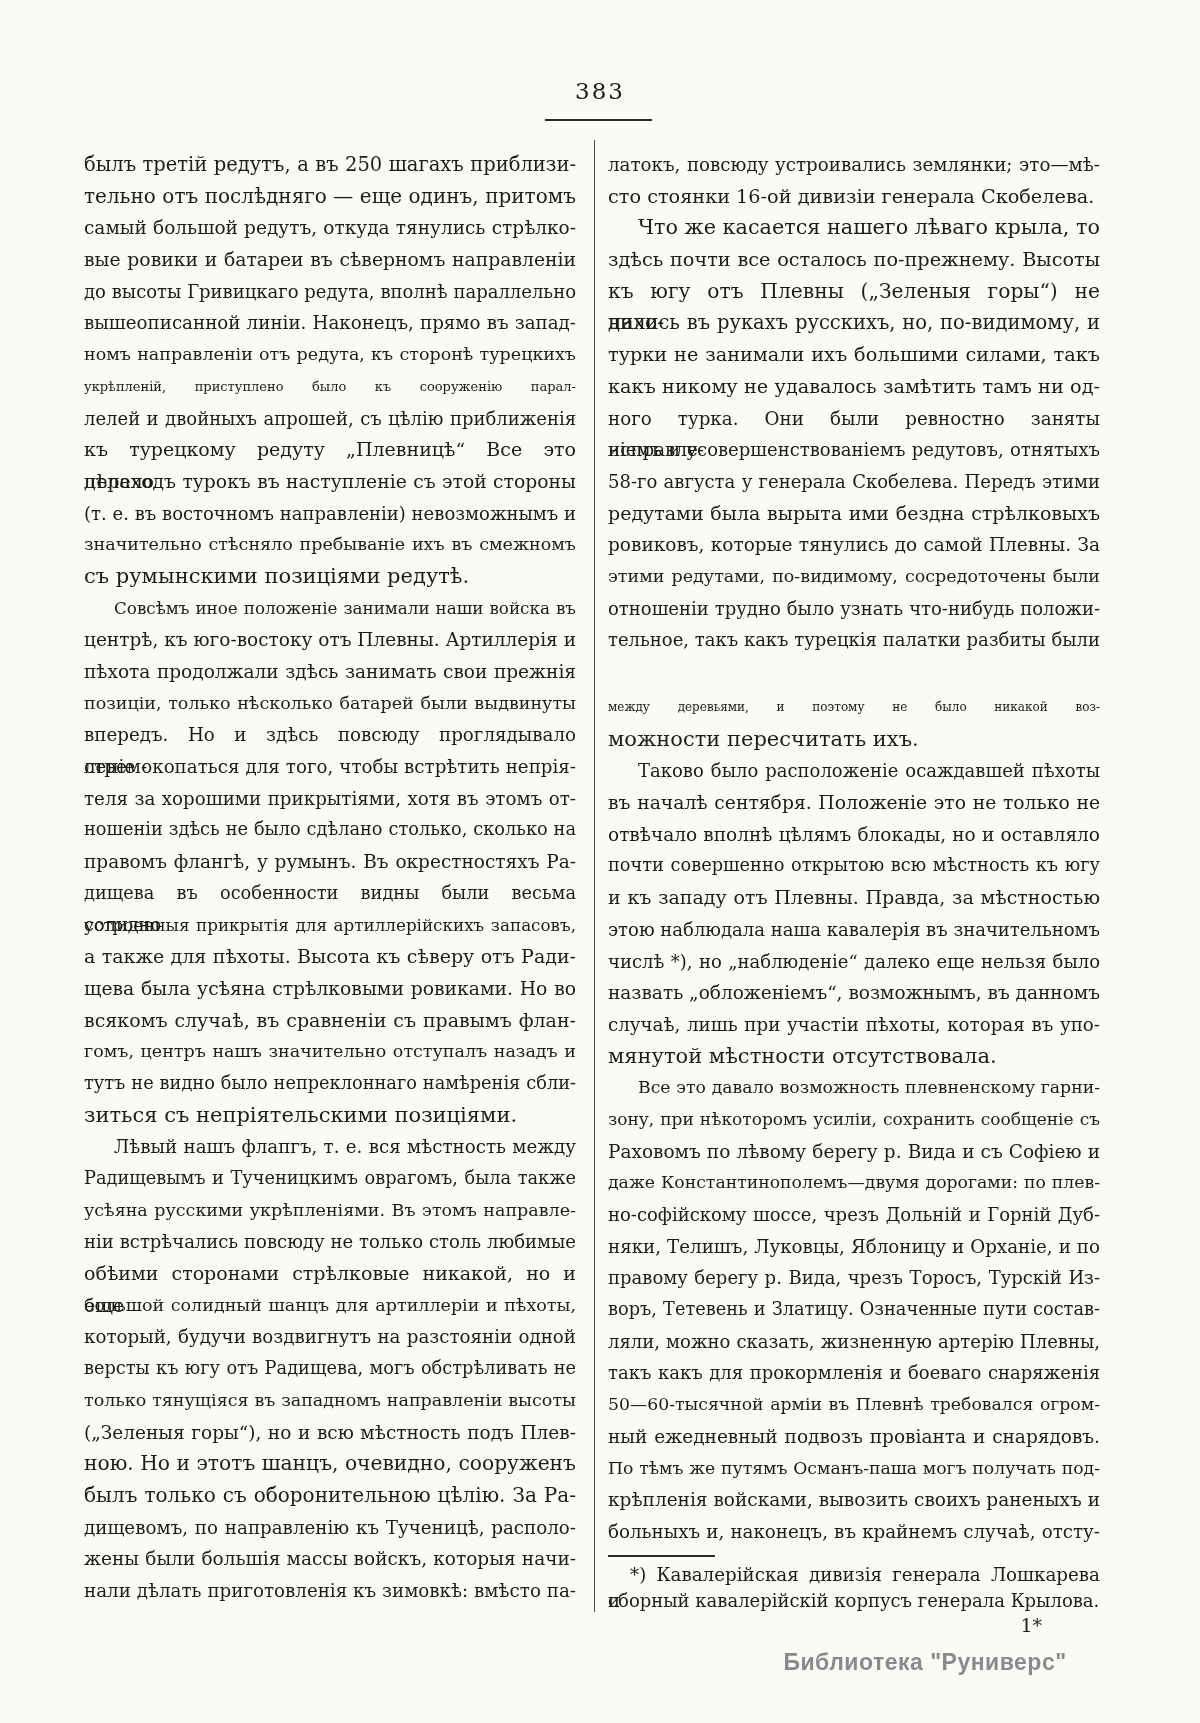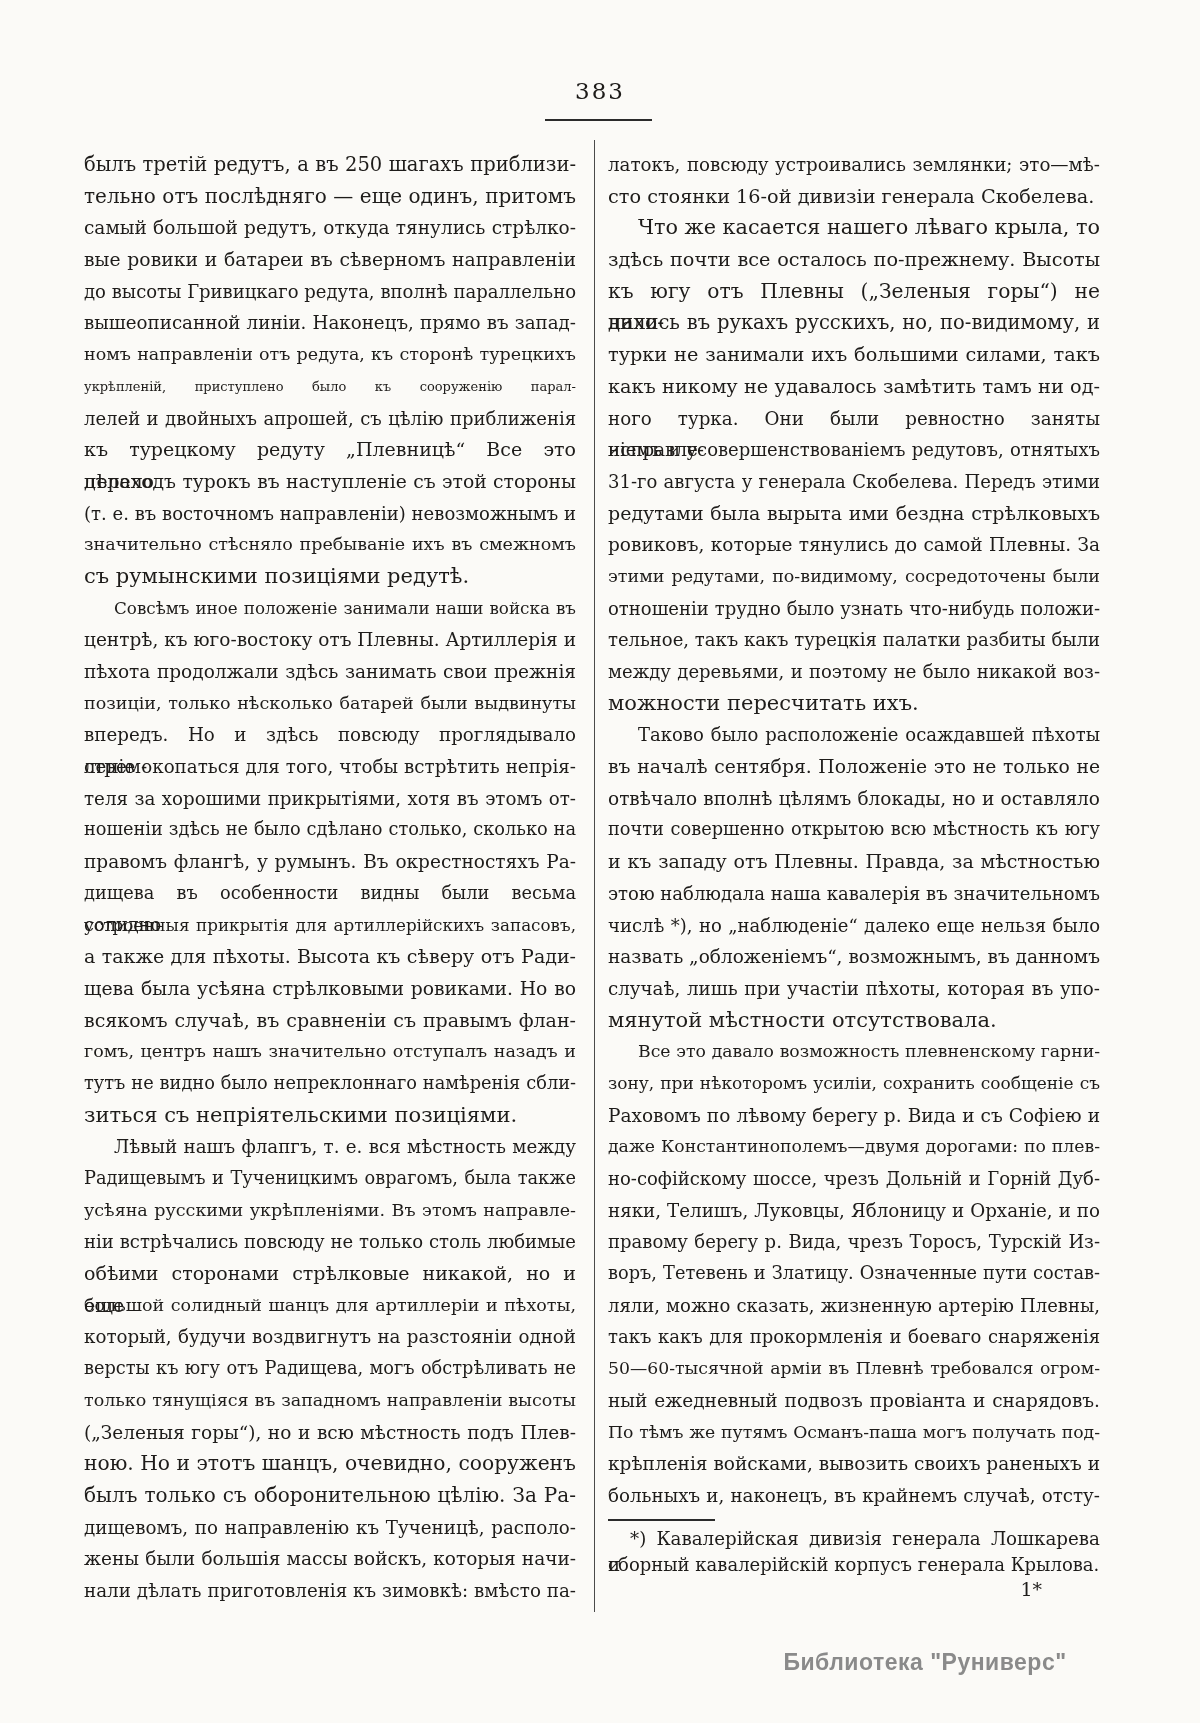--- a/index.html
+++ b/index.html
@@ -109,27 +109,27 @@
         <div class="line" style="font-size: 18.25px;">латокъ, повсюду устроивались землянки; это—мѣ-</div>
         <div class="line pend" style="font-size: 19.25px;">сто стоянки 16-ой дивизіи генерала Скобелева.</div>
         <div class="line indent" style="font-size: 20.75px;">Что же касается нашего лѣваго крыла, то</div>
         <div class="line" style="font-size: 19.25px;">здѣсь почти все осталось по-прежнему. Высоты</div>
         <div class="line" style="font-size: 20.25px;">къ югу отъ Плевны („Зеленыя горы“) не нахо-</div>
         <div class="line" style="font-size: 19.5px;">дились въ рукахъ русскихъ, но, по-видимому, и</div>
         <div class="line" style="font-size: 19.25px;">турки не занимали ихъ большими силами, такъ</div>
         <div class="line" style="font-size: 19.25px;">какъ никому не удавалось замѣтить тамъ ни од-</div>
         <div class="line" style="font-size: 18.25px;">ного турка. Они были ревностно заняты исправле-</div>
         <div class="line" style="font-size: 18px;">ніемъ и усовершенствованіемъ редутовъ, отнятыхъ</div>
-        <div class="line" style="font-size: 18px;">31-го августа у генерала Скобелева. Передъ этими</div>
+        <div class="line" style="font-size: 18px;">58-го августа у генерала Скобелева. Передъ этими</div>
         <div class="line" style="font-size: 19px;">редутами была вырыта ими бездна стрѣлковыхъ</div>
         <div class="line" style="font-size: 18.5px;">ровиковъ, которые тянулись до самой Плевны. За</div>
         <div class="line" style="font-size: 17.5px;">этими редутами, по-видимому, сосредоточены были</div>
         <div class="line" style="font-size: 18px;">отношеніи трудно было узнать что-нибудь положи-</div>
         <div class="line" style="font-size: 18px;">тельное, такъ какъ турецкія палатки разбиты были</div>
-        <div class="line" style="font-size: 18px;">между деревьями, и поэтому не было никакой воз-</div>
+        <div class="line" style="font-size: 12px; margin-top: 36px;">между деревьями, и поэтому не было никакой воз-</div>
         <div class="line pend">можности пересчитать ихъ.</div>
         <div class="line indent" style="font-size: 18px;">Таково было расположеніе осаждавшей пѣхоты</div>
         <div class="line" style="font-size: 18.75px;">въ началѣ сентября. Положеніе это не только не</div>
         <div class="line" style="font-size: 18.5px;">отвѣчало вполнѣ цѣлямъ блокады, но и оставляло</div>
         <div class="line" style="font-size: 17.75px;">почти совершенно открытою всю мѣстность къ югу</div>
         <div class="line" style="font-size: 19px;">и къ западу отъ Плевны. Правда, за мѣстностью</div>
         <div class="line" style="font-size: 18px;">этою наблюдала наша кавалерія въ значительномъ</div>
         <div class="line" style="font-size: 18px;">числѣ *), но „наблюденіе“ далеко еще нельзя было</div>
         <div class="line" style="font-size: 18.5px;">назвать „обложеніемъ“, возможнымъ, въ данномъ</div>
         <div class="line" style="font-size: 18.25px;">случаѣ, лишь при участіи пѣхоты, которая въ упо-</div>

